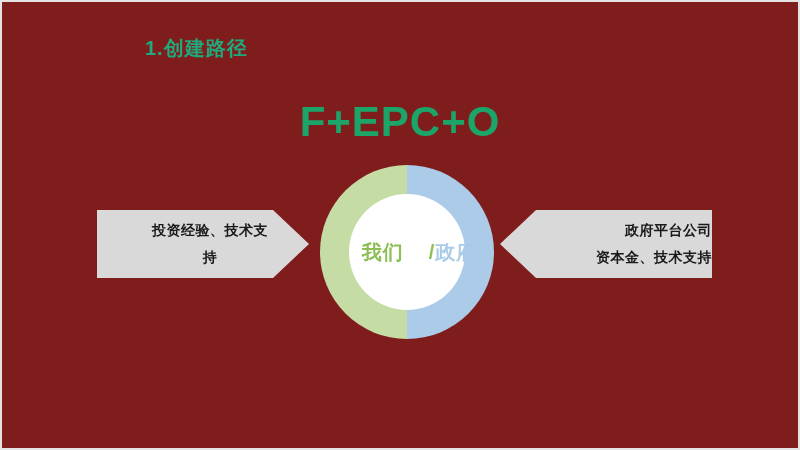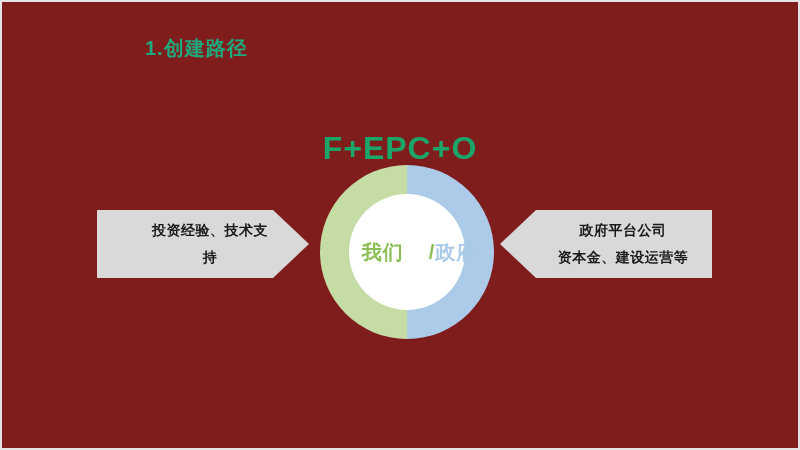--- a/index.html
+++ b/index.html
@@ -25,25 +25,24 @@
     font-weight: bold;
     color: var(--accent-green, #1fa97d);
     letter-spacing: 1px;
   }
   .heading {
     position: absolute;
     left: 0;
     right: 0;
     top: 96px;
     text-align: center;
-    font-size: 32px;
+    font-size: 42px;
     font-weight: bold;
     color: var(--heading-green, #1ba568);
     letter-spacing: 1px;
-    margin-top: 32px;
   }
   .diagram {
     position: absolute;
     inset: 0;
   }
   .donut {
     position: absolute;
     left: 318px;
     top: 163px;
     width: 174px;
@@ -98,21 +97,21 @@
     box-sizing: border-box;
     text-align: center;
     font-size: 14px;
     font-weight: bold;
     color: var(--arrow-text, #1a1a1a);
     line-height: 27px;
     letter-spacing: 0.5px;
     padding-left: 48px;
   }
   .arrow-left .arrow-text { padding-right: 34px; }
-  .arrow-right .arrow-text { padding-left: 34px; }
+  .arrow-right .arrow-text { padding-left: 34px; text-align: right; }
 </style>
 </head>
 <body>
 
 <div class="slide">
 
   <div class="slide-title">1.创建路径</div>
 
   <div class="heading">F+EPC+O</div>
 
@@ -129,18 +128,18 @@
       <div class="donut-label">
         <span class="we">我们</span>
         <span class="sep">/</span>
         <span class="gov">政府</span>
       </div>
     </div>
 
     <div class="arrow arrow-right">
       <div class="arrow-text">
         <div>政府平台公司</div>
-        <div>资本金、建设运营等</div>
+        <div>资本金、技术支持</div>
       </div>
     </div>
 
   </div>
 </div>
 
 </body></html>

